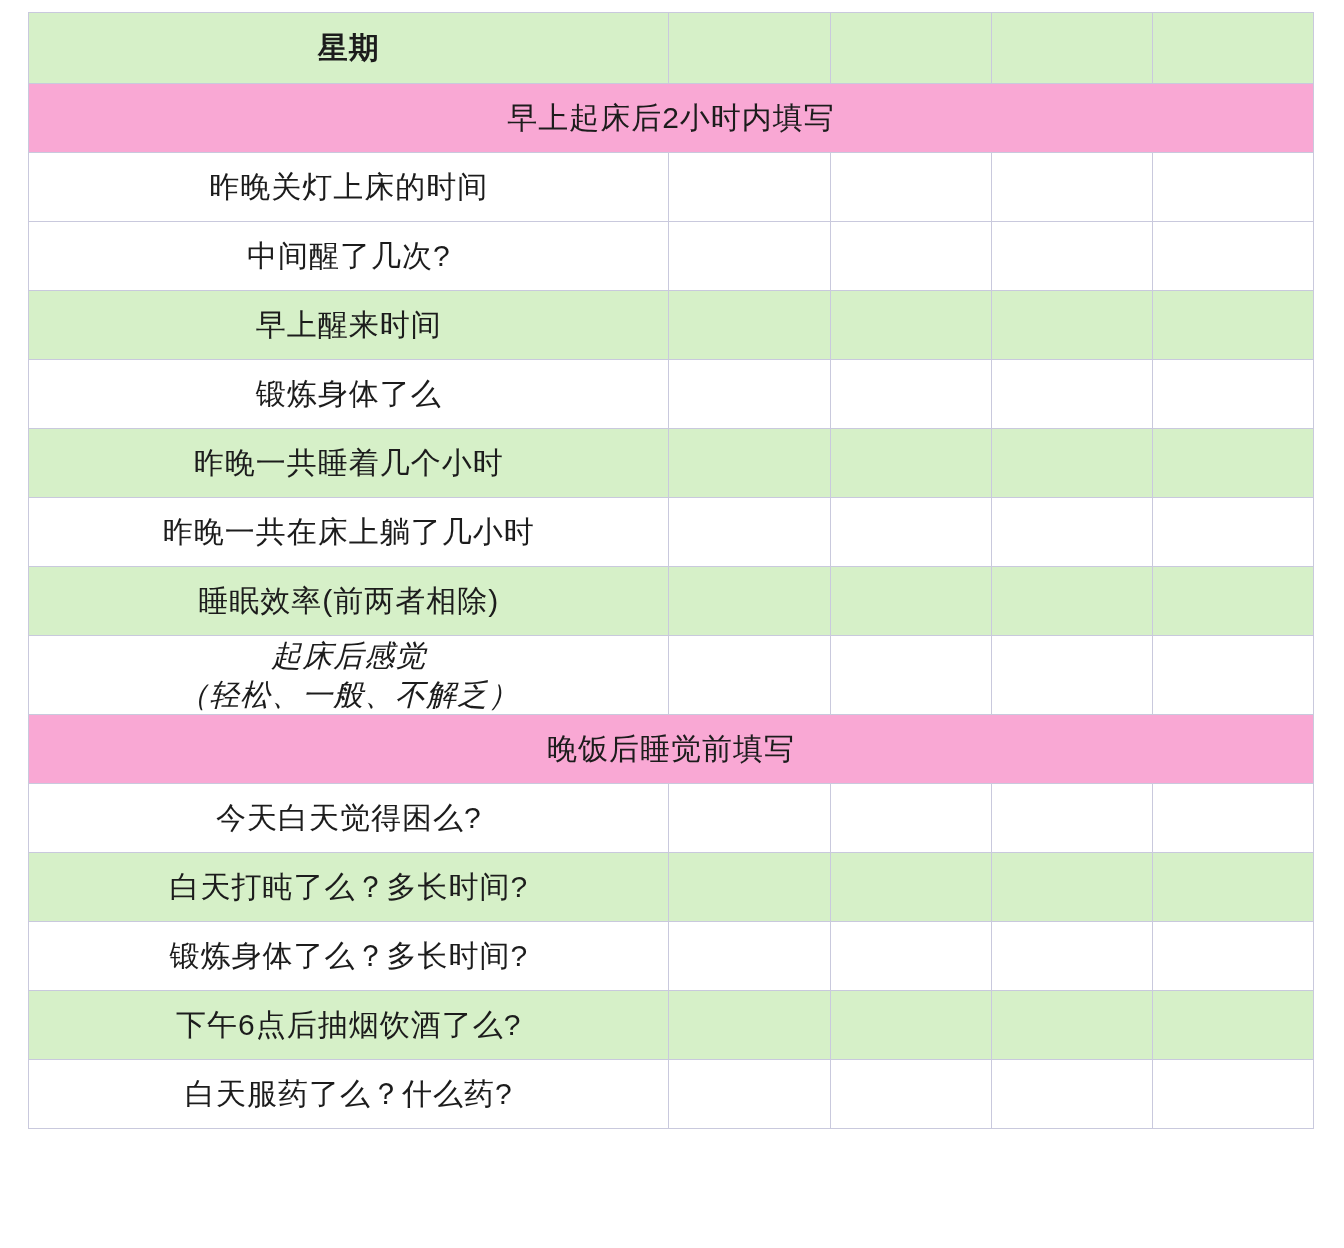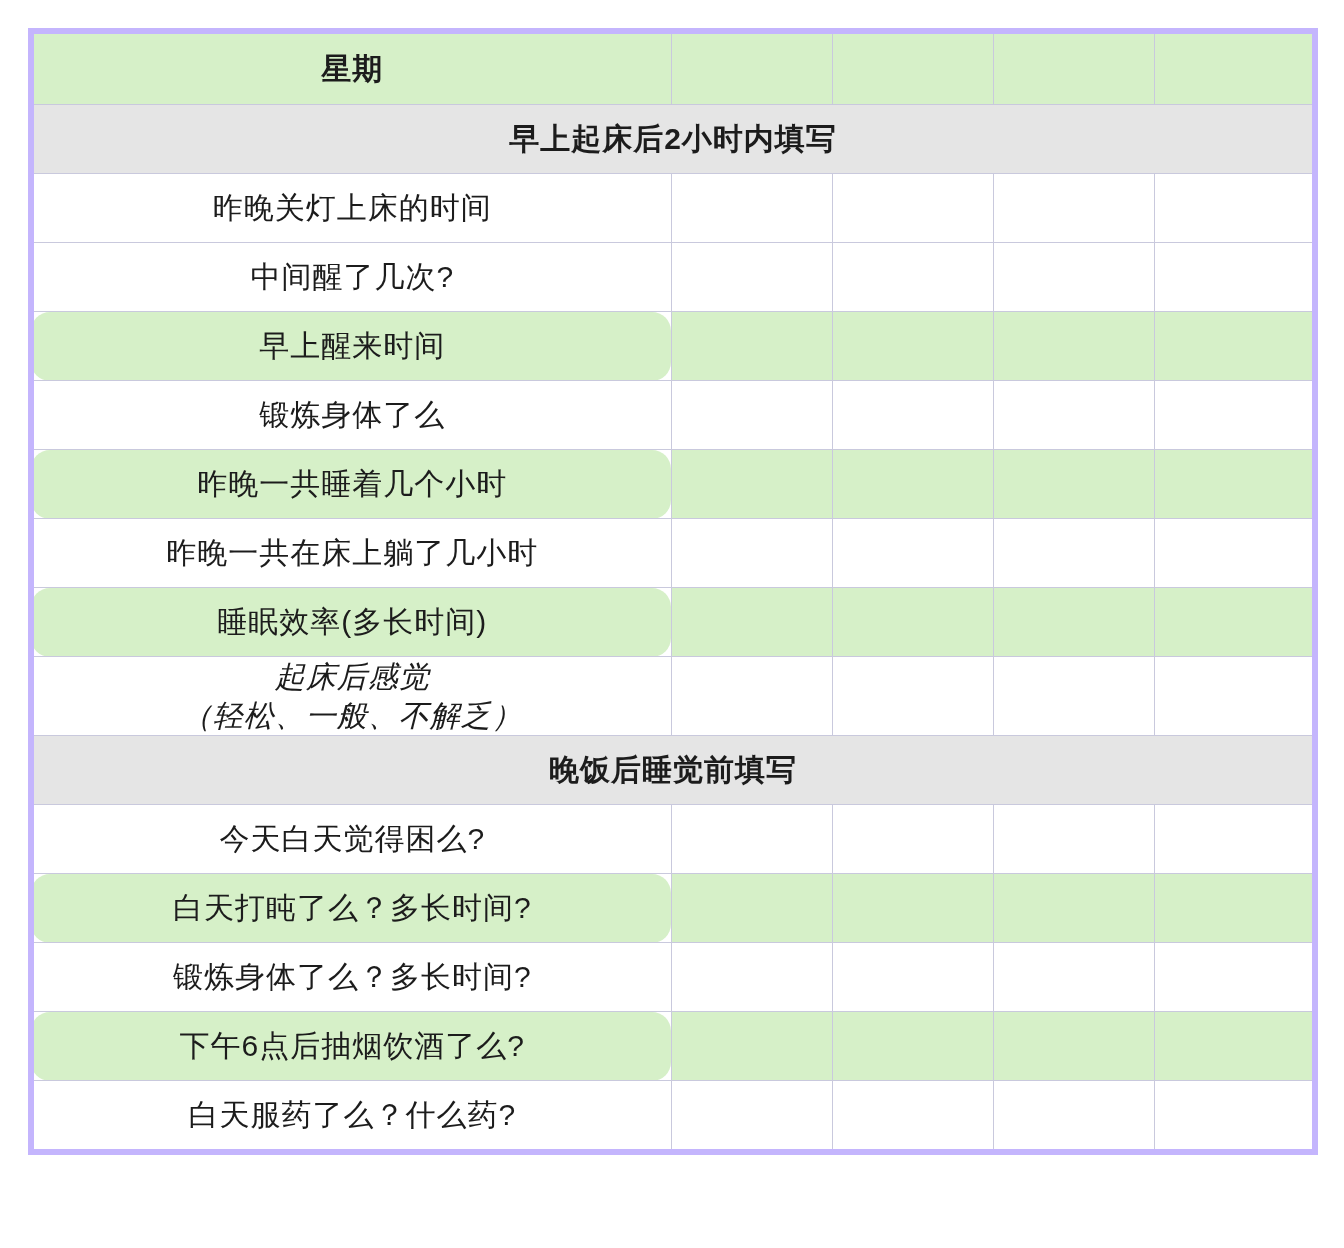--- a/index.html
+++ b/index.html
@@ -18,22 +18,22 @@
     width: 1344px;
     height: 1248px;
     background: #ffffff;
     box-sizing: border-box;
     padding: 12px 30px 14px 28px;
   }
   table.sleep-diary {
     border-collapse: collapse;
     table-layout: fixed;
     width: 1286px;
-    margin: 16px auto;
-    border: 6px solid #c4b5fd;
+    margin: 0 auto;
+    border: 1px solid #c4b5fd;
   }
   table.sleep-diary col.label-col { width: 640px; }
   table.sleep-diary col.day-col   { width: 161px; }
   table.sleep-diary td {
     border: 1px solid #c9c9dd;
     padding: 0;
     height: 68px;
     text-align: center;
     vertical-align: middle;
     font-size: 30px;
@@ -45,30 +45,29 @@
 
   tr.header-row td {
     height: 70px;
   }
   td.header-title {
     font-weight: bold;
     font-size: 33px;
     letter-spacing: 3px;
   }
   td.section-banner {
-    font-weight: bold;
+    font-weight: normal;
     font-size: 33px;
     letter-spacing: 2px;
     height: 60px;
-    background: #e5e5e5;
+    background: #f9a8d4;
   }
   td.label-cell {
     padding: 0 6px;
     line-height: 1.25;
-    border-radius: 19px;
   }
   td.two-line {
     height: 108px;
     line-height: 1.3;
     font-style: italic;
   }
   .line { display: block; }
 </style>
 </head>
 <body>
@@ -132,21 +131,21 @@
         <td class="green"></td>
       </tr>
       <tr>
         <td class="white label-cell">昨晚一共在床上躺了几小时</td>
         <td class="white"></td>
         <td class="white"></td>
         <td class="white"></td>
         <td class="white"></td>
       </tr>
       <tr>
-        <td class="green label-cell">睡眠效率(多长时间)</td>
+        <td class="green label-cell">睡眠效率(前两者相除)</td>
         <td class="green"></td>
         <td class="green"></td>
         <td class="green"></td>
         <td class="green"></td>
       </tr>
       <tr>
         <td class="white label-cell two-line">
           <span class="line">起床后感觉</span>
           <span class="line">（轻松、一般、不解乏）</span>
         </td>

